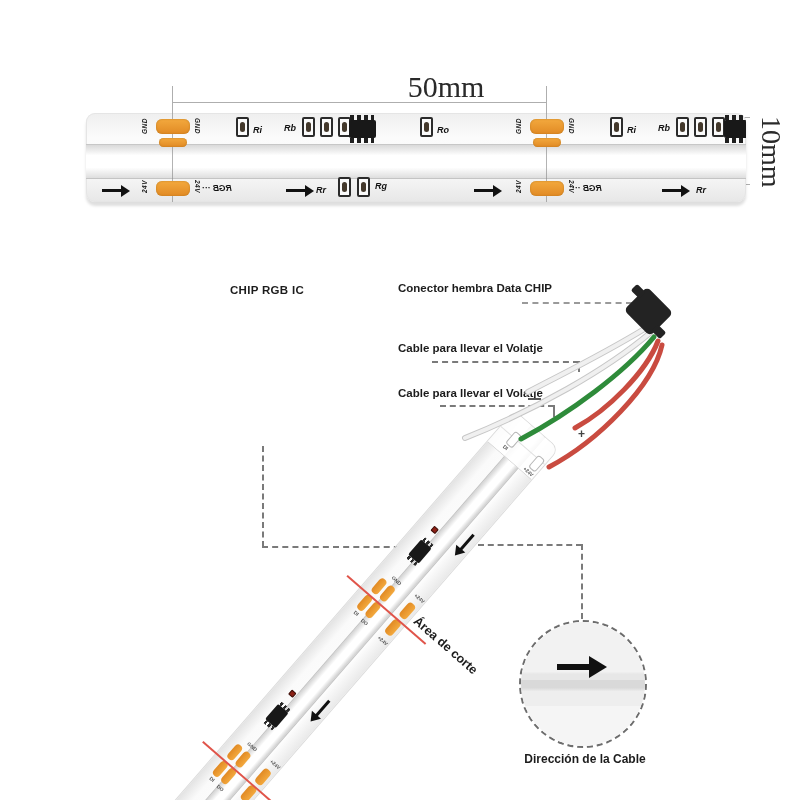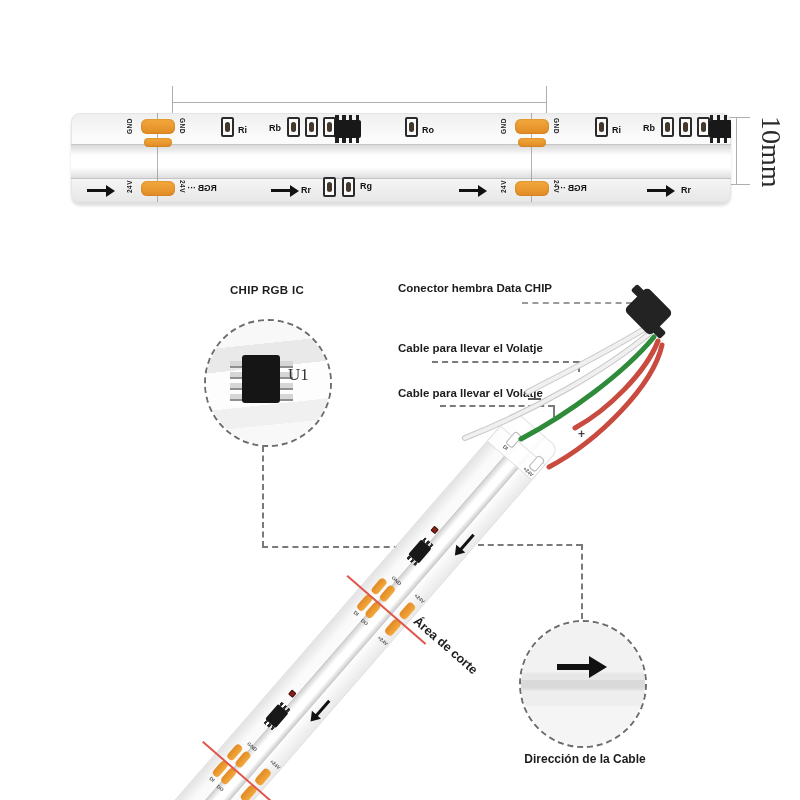--- a/index.html
+++ b/index.html
@@ -2,23 +2,23 @@
 <html><head>
 <meta charset="utf-8">
 <style>
   html,body{margin:0;padding:0;background:#fff;}
   #canvas{position:relative;width:800px;height:800px;background:#ffffff;overflow:hidden;
           font-family:"Liberation Sans",sans-serif;color:#1c1c1c;}
   .abs{position:absolute;}
   .lbl{font-weight:bold;color:#1c1c1c;}
 
   
-  #strip1{left:71px;top:113px;width:660px;height:89px;border-radius:9px;overflow:hidden;
+  #strip1{left:86px;top:113px;width:660px;height:89px;border-radius:9px;overflow:hidden;
           background:linear-gradient(180deg,#efefef,#fbfbfb 28%,#f7f7f7 70%,#e7e7e7);
-          box-shadow:0 4px 3px rgba(0,0,0,.13), inset 0 0 0 1px #e5e5e5;}
+          box-shadow:0 4px 3px rgba(0,0,0,.13), inset 0 0 0 1px #e5e5e5;font-style:italic;}
   .lens1{left:0;top:31px;width:660px;height:33px;
          background:linear-gradient(180deg,#d9d9d9,#ffffff 32%,#ffffff 68%,#dedede);
          border-top:1px solid #c7c7c7;border-bottom:1px solid #c4c4c4;}
   .gloss{height:4px;border-radius:3px;background:#fff;filter:blur(.6px);opacity:.95;}
   .pad{background:linear-gradient(180deg,#f3a93e,#e18a24);border-radius:6px;
        box-shadow:inset 0 0 2px #b9761c;}
   .vtx{writing-mode:vertical-rl;font-size:6.5px;font-weight:bold;color:#222;letter-spacing:.5px;line-height:1;}
   .vtx.up{transform:rotate(180deg);}
   .res{width:13px;height:20px;border:2px solid #2b2b2b;border-radius:2px;background:#fafafa;
        display:flex;align-items:center;justify-content:center;box-sizing:border-box;}
@@ -74,20 +74,21 @@
   .bigarrow-head{width:0;height:0;border-left:18px solid #111;border-top:11px solid transparent;border-bottom:11px solid transparent;}
 </style>
 </head>
 <body>
 
 <div id="canvas">
 
   <div class="abs mline" style="left:172px;top:102px;width:374px;height:1px;"></div>
   <div class="abs mline" style="left:172px;top:86px;width:1px;height:30px;"></div>
   <div class="abs mline" style="left:546px;top:86px;width:1px;height:30px;"></div>
+  <div class="abs serif" style="left:400px;top:70px;width:92px;text-align:center;font-size:30px;">50mm</div>
 
   <div class="abs mline" style="left:736px;top:117px;width:1px;height:68px;"></div>
   <div class="abs mline" style="left:718px;top:117px;width:32px;height:1px;"></div>
   <div class="abs mline" style="left:718px;top:184px;width:32px;height:1px;"></div>
   <div class="abs serif" style="left:737px;top:136px;width:70px;height:30px;text-align:center;font-size:28px;transform:rotate(90deg);">10mm</div>
 
   <div id="strip1" class="abs">
 
     <div class="abs lens1"></div>
     <div class="abs gloss" style="left:95px;top:44px;width:34px;"></div>
@@ -146,27 +147,20 @@
     <div class="abs rlabel" style="left:289px;top:68px;">Rg</div>
     <div class="abs harrow" style="left:388px;top:76px;"></div>
     <div class="abs rlabel" style="left:486px;top:70px;font-size:8.5px;">
       <span class="mirror">RGB ···</span>
     </div>
     <div class="abs harrow" style="left:576px;top:76px;"></div>
     <div class="abs rlabel" style="left:610px;top:72px;">Rr</div>
   </div>
 
   <div class="abs lbl" style="left:230px;top:284px;font-size:11.5px;letter-spacing:.3px;">CHIP RGB IC</div>
-  <div class="abs callout" style="left:204px;top:319px;width:124px;height:124px;">
-    <div class="bands"></div>
-    <div class="abs chiplegs" style="left:24px;top:40px;width:13px;height:40px;"></div>
-    <div class="abs chiplegs" style="left:74px;top:40px;width:13px;height:40px;"></div>
-    <div class="abs chipbody" style="left:36px;top:34px;width:38px;height:48px;"></div>
-    <div class="abs serif" style="left:82px;top:44px;font-size:17px;color:#333;">U1</div>
-  </div>
 
   <div class="abs dashv" style="left:262px;top:446px;height:101px;"></div>
   <div class="abs dashh" style="left:262px;top:546px;width:148px;"></div>
 
   <div class="abs lbl" style="left:398px;top:282px;font-size:11.5px;">Conector hembra Data CHIP</div>
   <div class="abs dashh" style="left:522px;top:302px;width:110px;border-top-color:#9a9a9a;"></div>
 
   <div class="abs lbl" style="left:398px;top:342px;font-size:11.5px;">Cable para llevar el Volatje</div>
   <div class="abs dashh" style="left:432px;top:361px;width:147px;"></div>
   <div class="abs dashv" style="left:578px;top:361px;height:11px;"></div>

